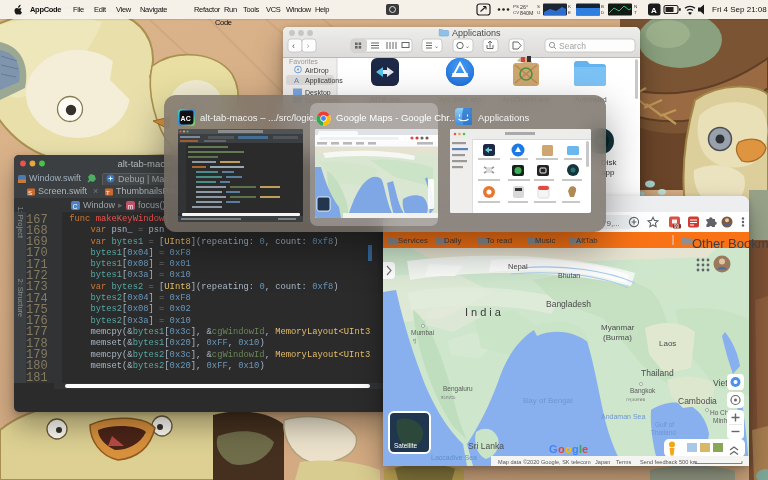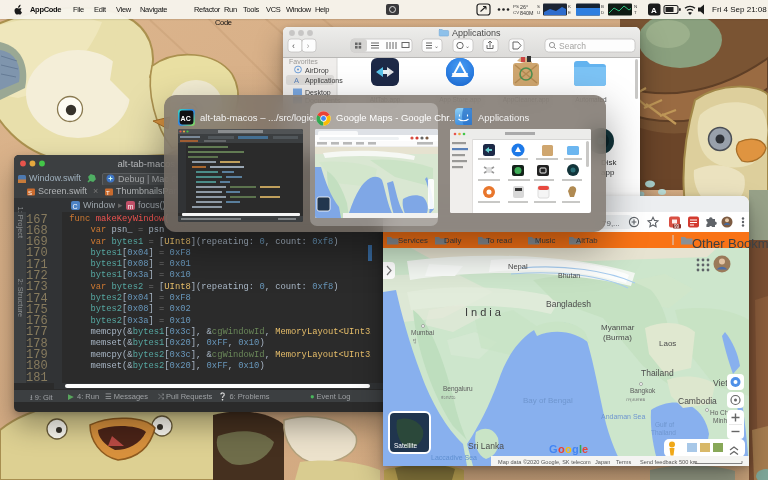--- a/index.html
+++ b/index.html
@@ -267,29 +267,20 @@
 <span style="color:#56a8a2">     bytes2</span>[<span style="color:#6897bb">0x08</span>] <span style="color:#777">=</span> <span style="color:#6897bb">0x02</span>
 <span style="color:#56a8a2">     bytes2</span>[<span style="color:#6897bb">0x3a</span>] <span style="color:#777">=</span> <span style="color:#6897bb">0x10</span>
      memcpy(&amp;<span style="color:#56a8a2">bytes1</span>[<span style="color:#6897bb">0x3c</span>], &amp;<span style="color:#6a8759">cgWindowId</span>, <span style="color:#e8bf6a">MemoryLayout&lt;UInt32&gt;</span>.si
      memset(&amp;<span style="color:#56a8a2">bytes1</span>[<span style="color:#6897bb">0x20</span>], <span style="color:#6897bb">0xFF</span>, <span style="color:#6897bb">0x10</span>)
      memcpy(&amp;<span style="color:#56a8a2">bytes2</span>[<span style="color:#6897bb">0x3c</span>], &amp;<span style="color:#6a8759">cgWindowId</span>, <span style="color:#e8bf6a">MemoryLayout&lt;UInt32&gt;</span>.si
      memset(&amp;<span style="color:#56a8a2">bytes2</span>[<span style="color:#6897bb">0x20</span>], <span style="color:#6897bb">0xFF</span>, <span style="color:#6897bb">0x10</span>)
 </pre>
  <div class="abs" style="left:354px;top:90px;width:4px;height:16px;background:#3a6ea5;"></div>
  <div class="abs" style="left:40px;top:228px;width:338px;height:6px;background:#313335;"></div>
  <div class="abs" style="left:51px;top:228.5px;width:305px;height:4.5px;background:#fdfdfd;border-radius:2px;"></div>
- <div class="abs" style="left:0;top:234px;width:378px;height:12px;background:#3c3f41;font-size:7.5px;color:#9da0a3;border-top:1px solid #2a2a2a;">
-  <span class="abs" style="left:16px;top:2px;">⭳ 9: Git</span>
-  <span class="abs" style="left:54px;top:2px;color:#58a55c;">▶</span>
-        <span class="abs" style="left:63px;top:2px;">4: Run</span>
-  <span class="abs" style="left:91px;top:2px;">☰ Messages</span>
-  <span class="abs" style="left:144px;top:2px;">⤭ Pull Requests</span>
-  <span class="abs" style="left:204px;top:2px;">❔ 6: Problems</span>
-  <span class="abs" style="left:296px;top:2px;"><span style="color:#49b85c;">●</span> Event Log</span>
- </div>
 </div>
 <div class="win" style="left:383px;top:196px;width:366px;height:270px;border-radius:7px 7px 2px 2px;background:#fff;z-index:30;">
  <div class="abs" style="left:0;top:0;width:366px;height:16px;background:#eceef0;border-radius:7px 7px 0 0;">
   <div class="abs" style="left:40px;top:3px;width:130px;height:13px;background:#f6f7f8;border-radius:7px 7px 0 0;"></div>
  </div>
  <div class="abs" style="left:0;top:16px;width:366px;height:20px;background:#fff;">
   <div class="abs" style="left:8px;top:3px;width:244px;height:14px;background:#eef1f3;border-radius:7px;"></div>
   <span class="abs" style="left:219px;top:7px;font-size:8px;color:#5f6368;">79,...</span>
   <svg class="abs" style="left:244px;top:3px" width="122" height="14" viewBox="0 0 122 14">
    <circle cx="7" cy="7" r="4.6" fill="none" stroke="#5f6368" stroke-width="1.1"></circle>

